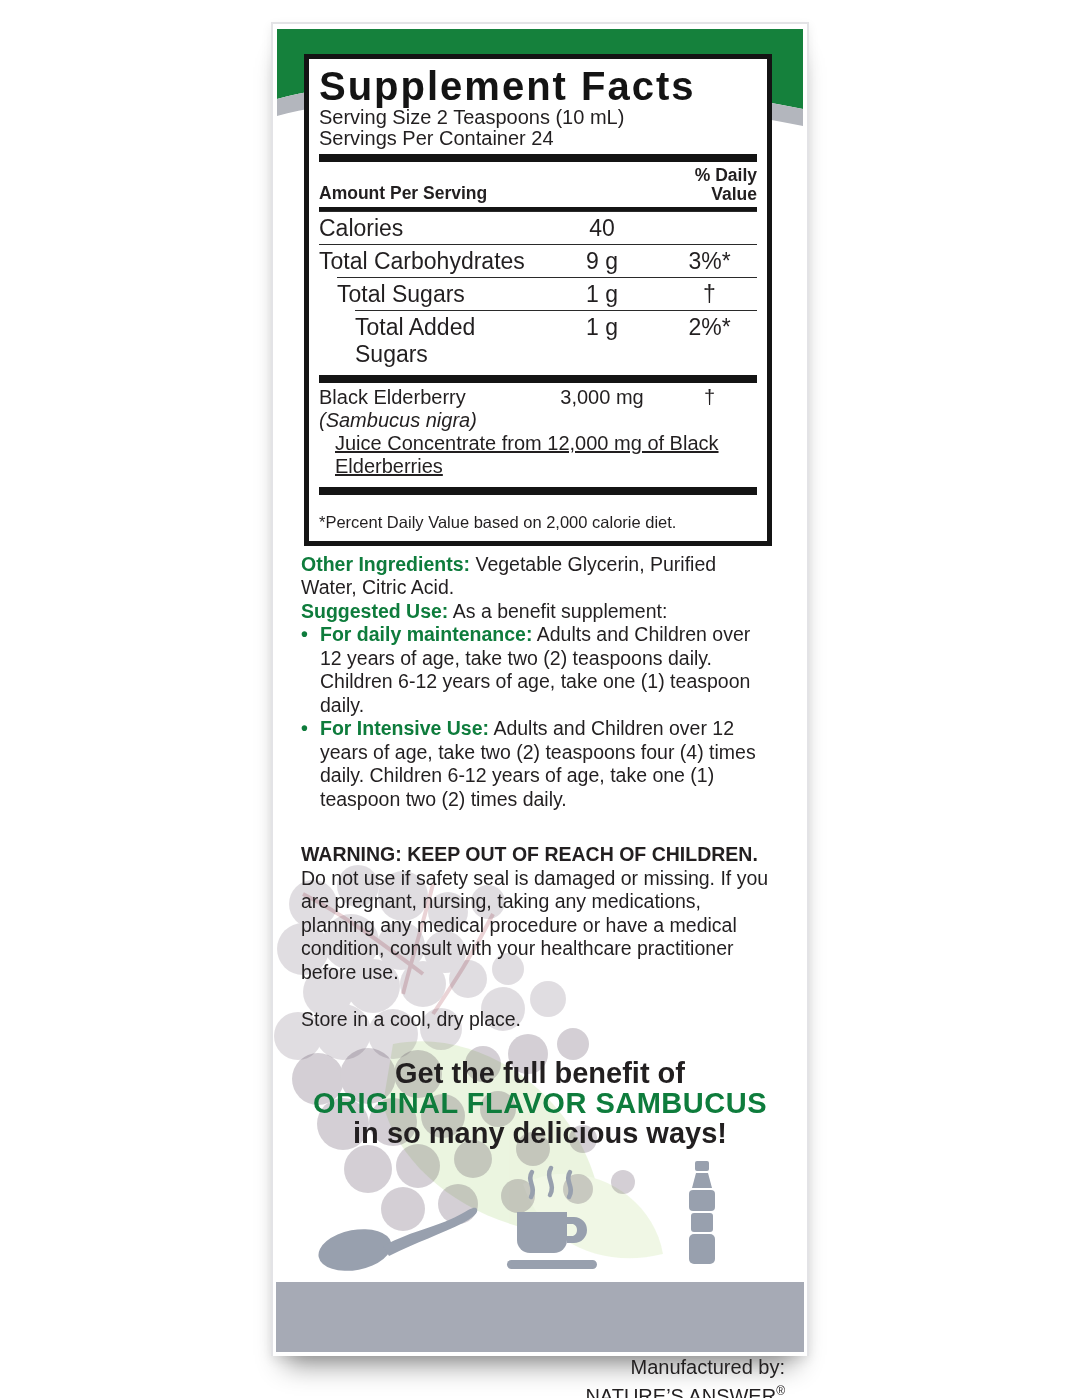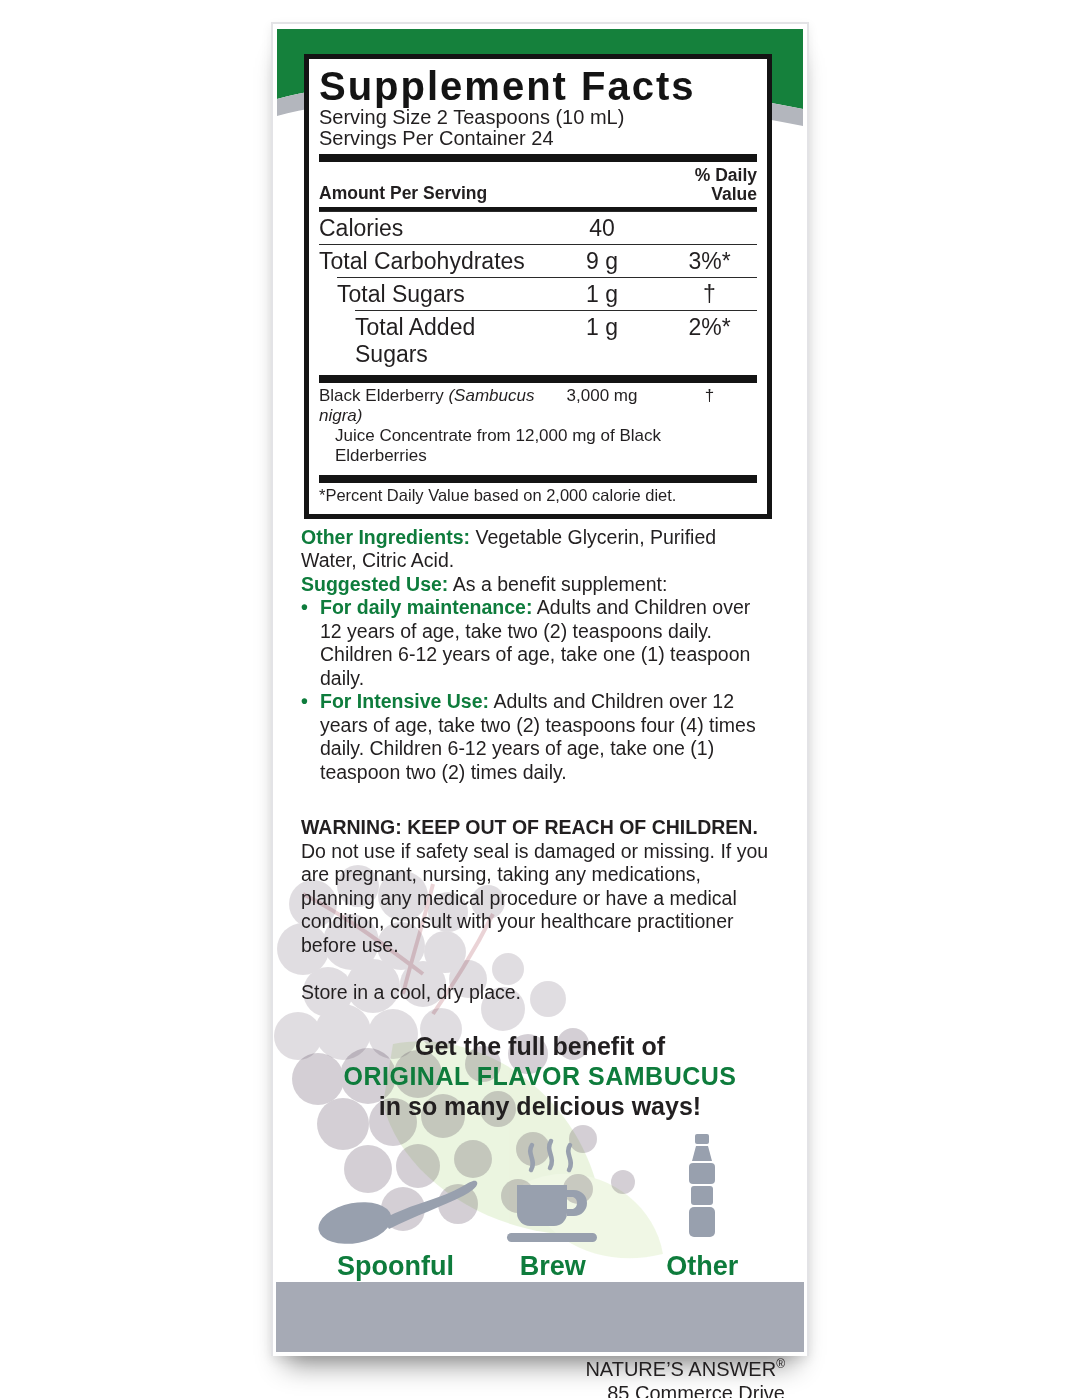--- a/index.html
+++ b/index.html
@@ -42,38 +42,38 @@
   .facts-head{display:flex;justify-content:space-between;align-items:flex-end;
     font-weight:bold;font-size:17.5px;padding:4px 0 3px 0;}
   .dv-head{text-align:right;line-height:19px;}
   .frow{display:grid;grid-template-columns:1fr 120px 95px;align-items:baseline;
         font-size:23px;padding:2.5px 0;border-top:1.5px solid #2a2a2a;}
   .frow:first-of-type{border-top:none;}
   .frow .amt{text-align:center;}
   .frow .dv{text-align:center;}
   .frow.sub1{margin-left:18px;}
   .frow.sub2{margin-left:36px;}
-  .elder{font-size:17px;padding:3px 0 4px 0;}
+  .elder{font-size:20px;padding:3px 0 4px 0;}
   .elder .l1{display:grid;grid-template-columns:1fr 120px 95px;align-items:baseline;}
   .elder .amt{text-align:center;}
   .elder .dv{text-align:center;}
-  .elder .l2{padding-left:16px;}
-  .footnotes{font-size:16.5px;line-height:20.5px;padding-top:2px;}
+  .elder .l2{padding-left:16px;text-decoration:underline;}
+  .footnotes{font-size:16.5px;line-height:20.5px;padding-top:17px;}
   
   .copy{position:relative;z-index:2;margin:7px 32px 0 28px;font-size:19.5px;line-height:23.5px;}
   .glabel{color:var(--green);font-weight:bold;}
   .bullet-item{position:relative;padding-left:19px;}
   .bullet-dot{position:absolute;left:0;top:0;color:var(--green);font-weight:bold;}
   .bold{font-weight:bold;}
   .shake{margin-top:1px;}
   .warning{margin-top:32px;}
   .store{margin-top:24px;}
   
   .benefit{position:relative;z-index:2;margin-top:26px;text-align:center;
-           font-weight:bold;font-size:25px;line-height:30px;}
+           font-weight:bold;font-size:29px;line-height:30px;}
   .benefit .green-line{color:var(--green);letter-spacing:.5px;}
   
   .ways{position:relative;z-index:2;display:flex;margin:14px 30px 0 40px;}
   .way{flex:1;display:flex;flex-direction:column;align-items:center;justify-content:flex-end;}
   .way .iconbox{height:112px;display:flex;align-items:flex-end;justify-content:center;}
   .way .wlabel{color:var(--green);font-weight:bold;font-size:27px;margin-top:4px;}
   
   .mfr{position:relative;z-index:2;margin:46px 22px 0 0;text-align:right;
        font-size:20px;line-height:24.5px;}
   .mfr sup{font-size:12px;}

